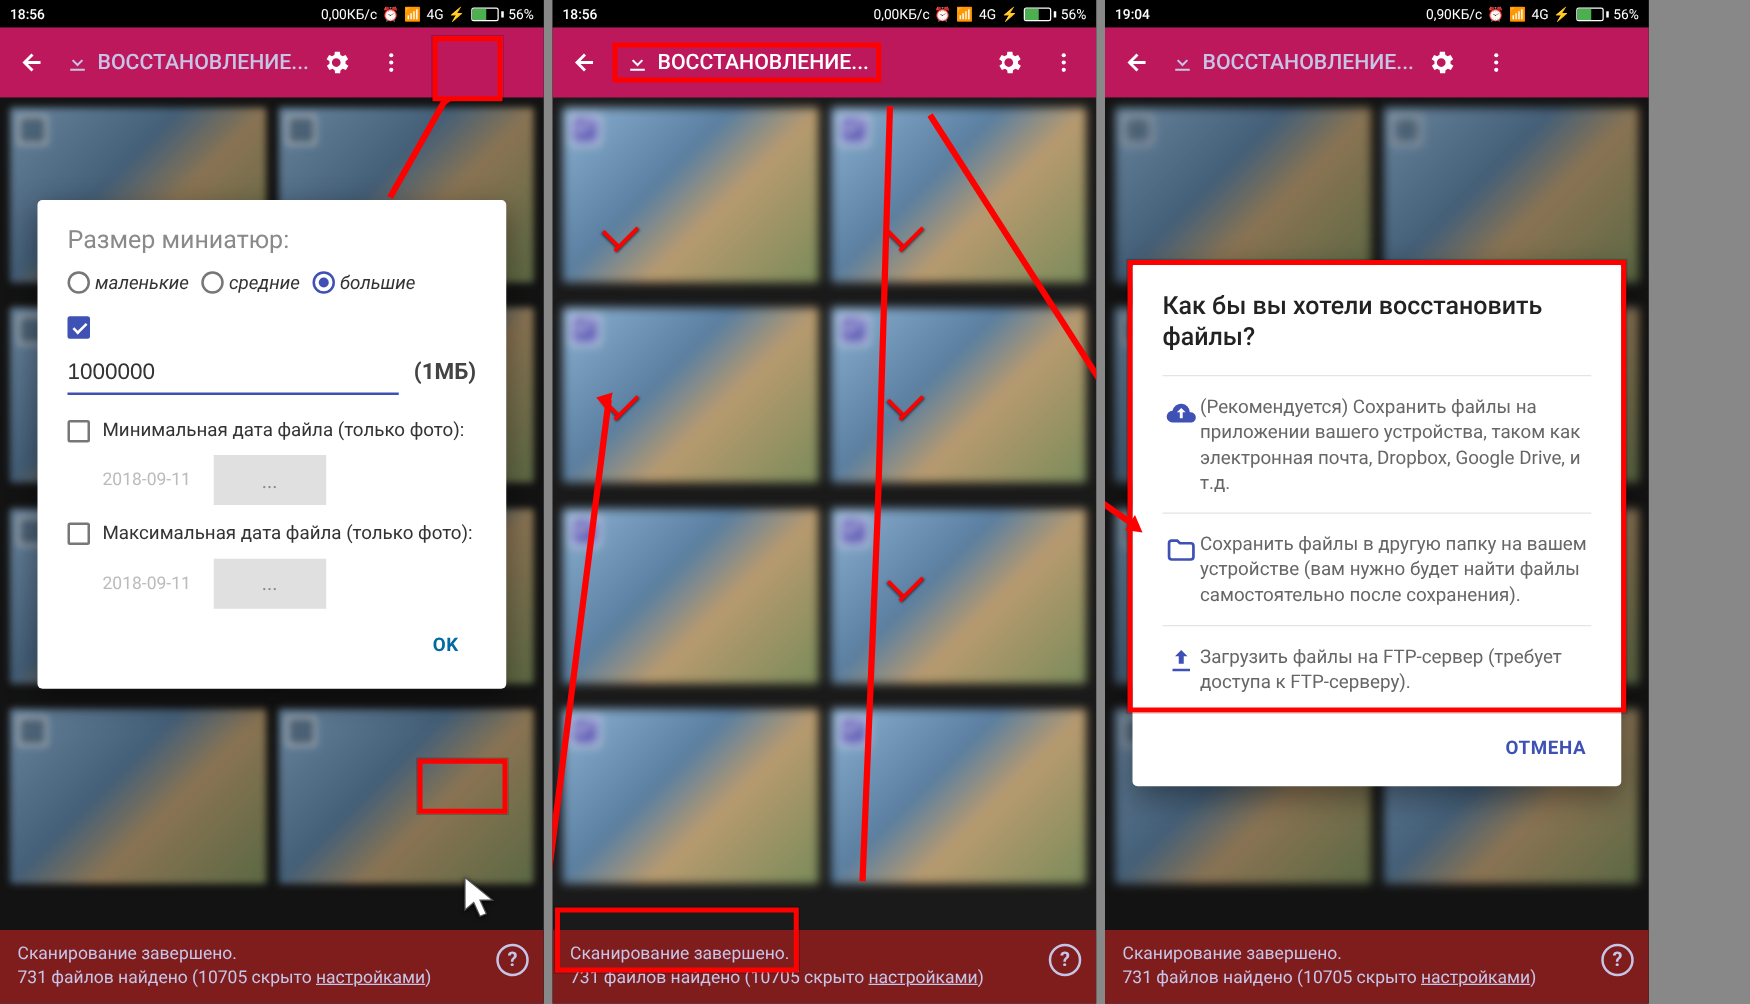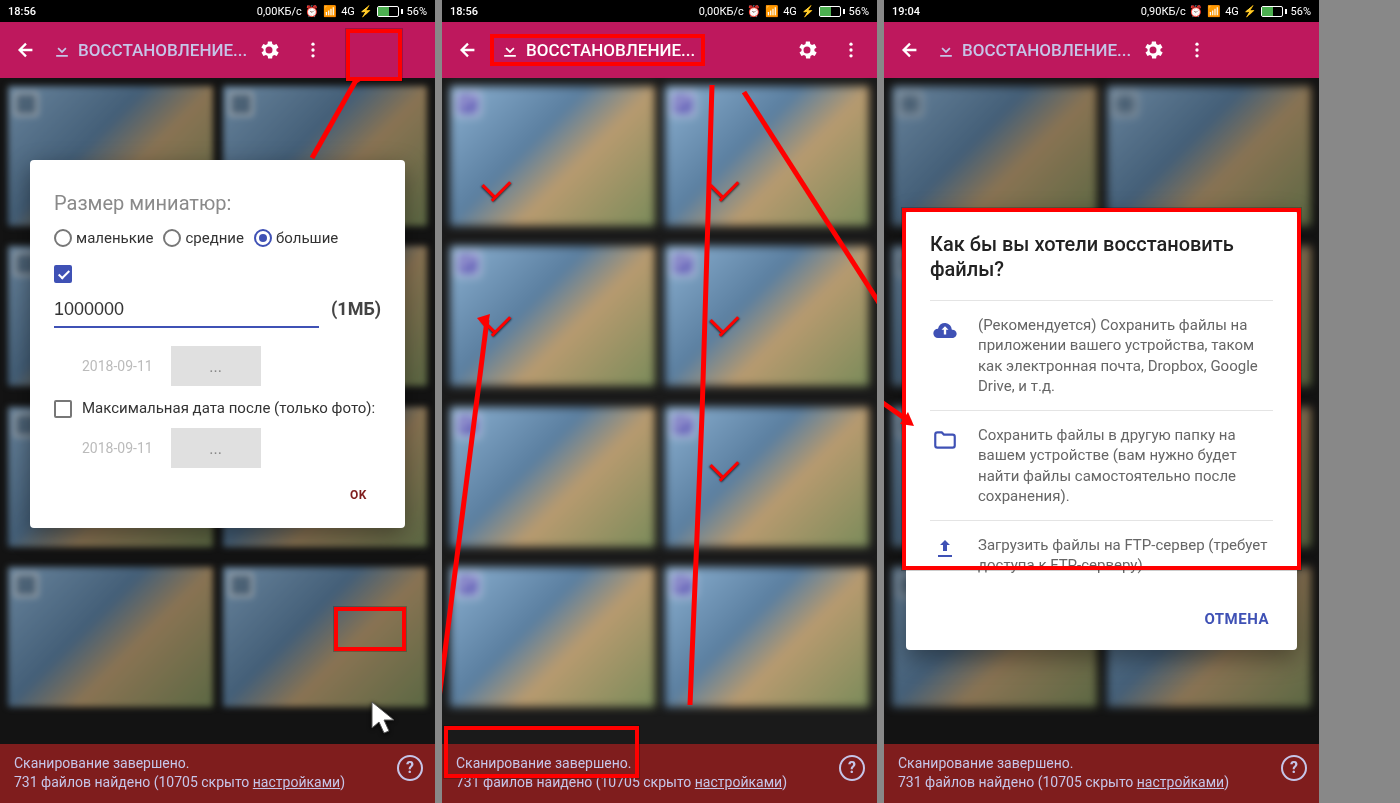--- a/index.html
+++ b/index.html
@@ -21,43 +21,43 @@
   .thumb { background: linear-gradient(135deg,#8bb0d1 0%, #5b7fa0 40%, #b79a6f 60%, #7a8b5a 100%); border-radius: 2px; position: relative; height: 140px; }
   .thumb::before { content:''; position:absolute; top:6px; left:6px; width:20px; height:20px; border:2px solid #fff; border-radius:2px; background:rgba(0,0,0,.2);}
   .thumb.sel::before { background:#5e5cb5; }
   .thumb.sel::after { content:''; position:absolute; top:10px; left:11px; width:10px; height:5px; border-left:2px solid #fff; border-bottom:2px solid #fff; transform:rotate(-45deg);}
   .footer { position: absolute; bottom: 0; left: 0; right: 0; background: #7f1d1d; color: #c6c5e8; font-size: 14px; padding: 10px 14px; line-height: 1.4; }
   .footer a { color: #c6c5e8; text-decoration: underline; }
   .help-circ { position: absolute; right: 12px; bottom: 22px; width: 26px; height: 26px; border: 2px solid #c6c5e8; border-radius: 50%; display: flex; align-items: center; justify-content: center; color: #c6c5e8; font-weight: bold; font-size: 16px; }
   
   .scrim { position: absolute; top:78px; left:0; right:0; bottom:0; background: rgba(0,0,0,.25); }
   .dialog { position: absolute; background: #fff; border-radius: 4px; box-shadow: 0 8px 24px rgba(0,0,0,.4); }
-  .d1 { left: 30px; right: 30px; top: 160px; padding: 31px 24px 18px; }
+  .d1 { left: 30px; right: 30px; top: 160px; padding: 19px 24px 18px; }
   .d1-title { color: #8a8a8a; font-size: 20px; margin-bottom: 14px; }
   .radiorow { display: flex; gap: 10px; align-items: center; margin-bottom: 16px; flex-wrap: wrap; }
-  .radio { display: flex; align-items: center; gap: 4px; font-size: 15px; color: #333; }
+  .radio { display: flex; align-items: center; gap: 4px; font-size: 15px; color: #333; font-style: italic; }
   .radio .circ { width: 18px; height: 18px; border: 2px solid #777; border-radius: 50%; position: relative; }
   .radio.checked .circ { border-color: #3F51B5; }
   .radio.checked .circ::after { content:''; position:absolute; inset:3px; background:#3F51B5; border-radius:50%; }
   .checkrow { display: flex; gap: 10px; margin-bottom: 10px; font-size: 15px; color: #333; line-height: 1.35; }
   .checkbox { width: 18px; height: 18px; border: 2px solid #777; border-radius: 2px; flex-shrink: 0; margin-top: 2px; position: relative; }
   .checkbox.checked { background: #3F51B5; border-color: #3F51B5; }
   .checkbox.checked::after { content:''; position:absolute; top:1px; left:5px; width:4px; height:9px; border-right:2px solid #fff; border-bottom:2px solid #fff; transform:rotate(45deg);}
   .textfield { border: none; border-bottom: 2px solid #3F51B5; font-size: 18px; padding: 6px 0; width: 100%; color: #333; outline: none; }
   .inline-lbl { font-weight: bold; color: #444; font-size: 18px; margin-left: 12px; }
   .daterow { display: flex; align-items: center; gap: 18px; margin: 4px 0 12px 28px; }
   .datetxt { color: #bbb; font-size: 14px; }
   .datebtn { width: 90px; height: 40px; background: #e0e0e0; display:flex; align-items:center; justify-content:center; color:#888; font-size:16px; }
   .dlg-actions { display: flex; justify-content: flex-end; margin-top: 8px; }
-  .okbtn { color: #7f1d1d; font-weight: 700; font-size: 12px; padding: 8px 14px; letter-spacing: .5px; }
+  .okbtn { color: #0369a1; font-weight: 700; font-size: 15px; padding: 8px 14px; letter-spacing: .5px; }
   
   .d3 { left: 22px; right: 22px; top: 210px; }
   .d3-inner { padding: 22px 24px 4px; }
   .d3-title { font-size: 20px; font-weight: 500; color: #222; margin-bottom: 18px; line-height: 1.25; }
-  .opt { display: flex; gap: 18px; padding: 14px 0; border-top: 1px solid #e4e4e4; }
+  .opt { display: flex; padding: 14px 0; border-top: 1px solid #e4e4e4; }
   .opt:first-of-type { border-top: none; padding-top: 0; }
   .opt-icon { width: 30px; flex-shrink: 0; color: #3F51B5; display:flex; justify-content:center; padding-top:2px;}
   .opt-text { font-size: 15px; color: #666; line-height: 1.35; }
   .d3-actions { display: flex; justify-content: flex-end; padding: 8px 18px 14px; }
   .cancelbtn { color: #3F51B5; font-weight: 700; font-size: 15px; padding: 8px 10px; letter-spacing: .5px; }
   
   .anno { position: absolute; border: 4px solid #ff0000; box-shadow: 0 0 0 1px rgba(0,0,0,.2); pointer-events:none; }
   svg.arrow { position: absolute; pointer-events: none; }
   .check-anno { position:absolute; width:24px; height:24px; }
   .check-anno::before { content:''; position:absolute; width:18px; height:3px; background:#ff0000; transform:rotate(45deg); top:10px; left:-2px; box-shadow:0 1px 2px rgba(0,0,0,.6);}
@@ -140,27 +140,31 @@
           <span>большие</span>
         </label>
     </div>
     <div class="checkrow">
       <span class="checkbox checked"></span>
     </div>
     <div style="display:flex;align-items:baseline;margin-bottom:18px;">
       <input class="textfield" style="flex: 1 1 0%;" value="1000000">
       <span class="inline-lbl">(1МБ)</span>
     </div>
+    <div class="checkrow">
+      <span class="checkbox"></span>
+      <span>Минимальная дата файла (только фото):</span>
+    </div>
     <div class="daterow">
       <span class="datetxt">2018-09-11</span>
       <span class="datebtn">...</span>
     </div>
     <div class="checkrow">
       <span class="checkbox"></span>
-      <span>Максимальная дата после (только фото):</span>
+      <span>Максимальная дата файла (только фото):</span>
     </div>
     <div class="daterow">
       <span class="datetxt">2018-09-11</span>
       <span class="datebtn">...</span>
     </div>
     <div class="dlg-actions">
       <span class="okbtn">OK</span>
     </div>
   </div>
   <div class="footer">

